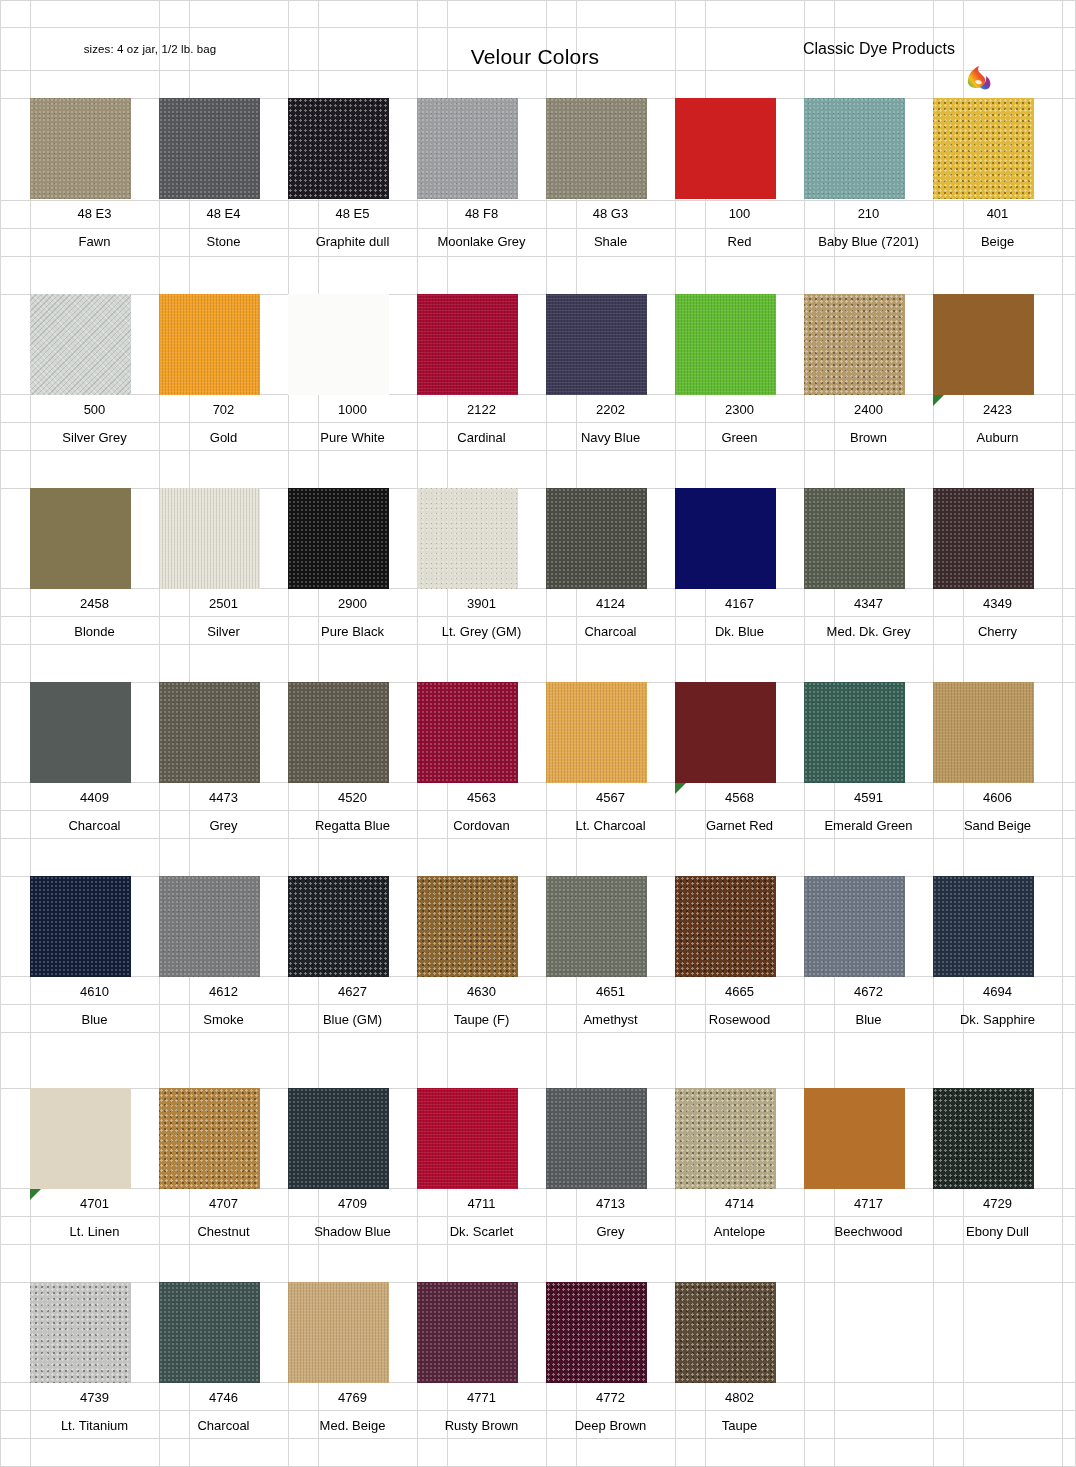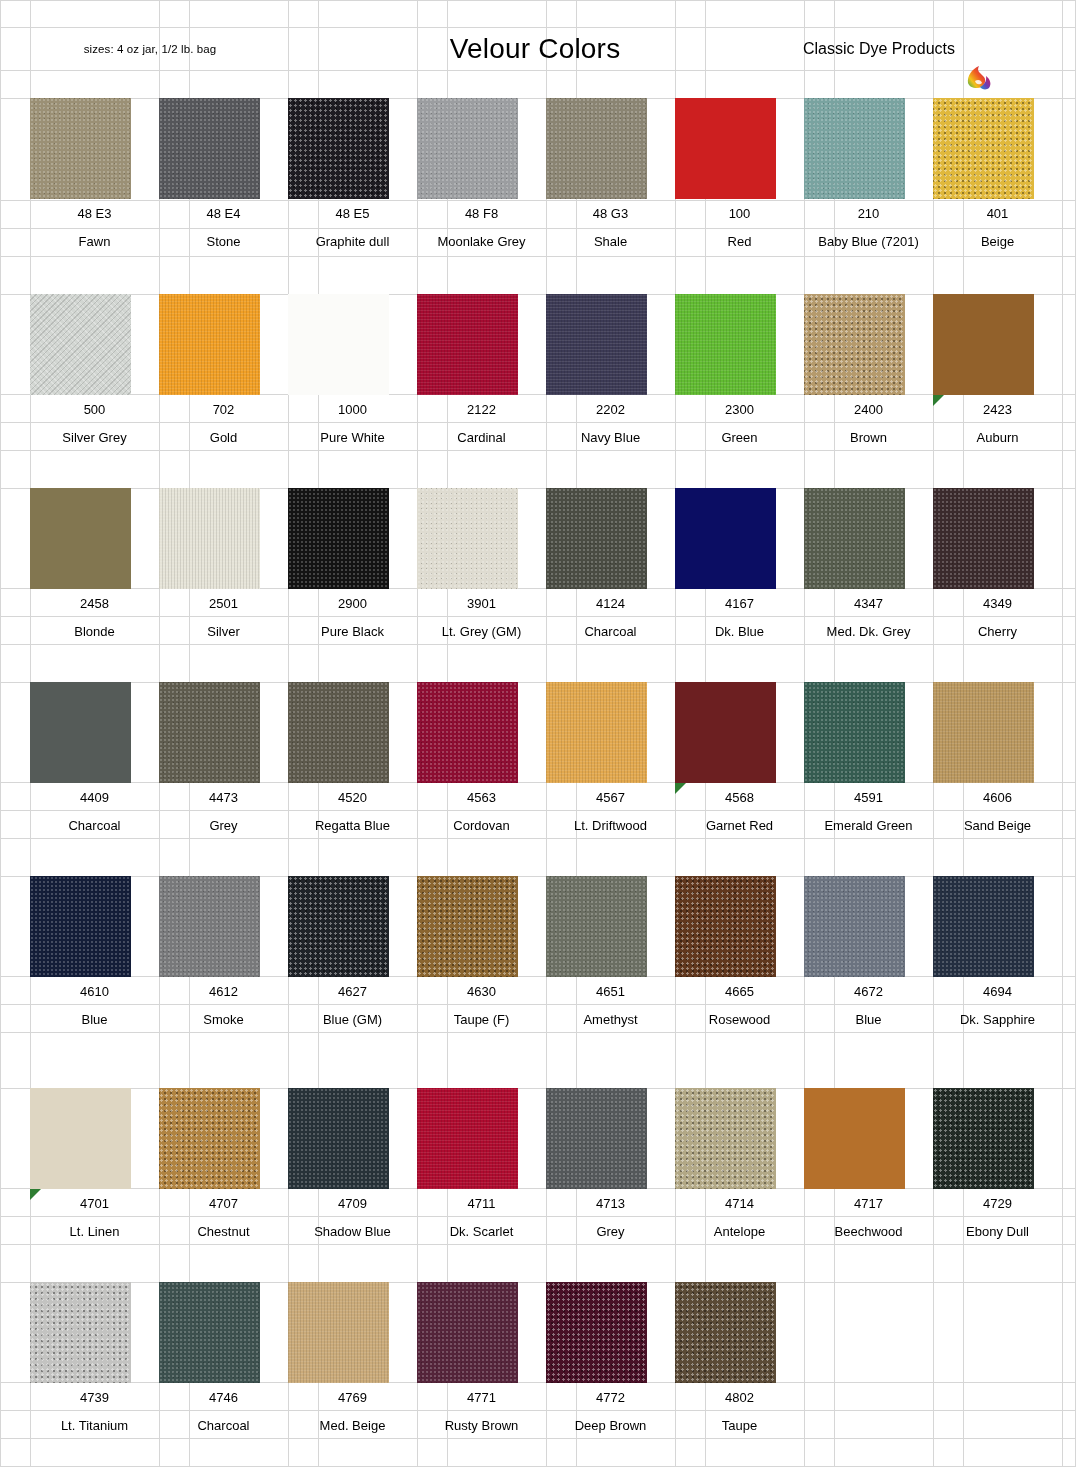--- a/index.html
+++ b/index.html
@@ -50,24 +50,24 @@
     position: absolute;
     left: 32px; top: 0;
     width: 236px; height: 42px;
     display: flex; align-items: center; justify-content: center;
     font-size: 11.5px;
     letter-spacing: 0.1px;
     white-space: nowrap;
   }
   #chart-title {
     position: absolute;
-    left: 395px; top: 0;
+    left: 395px; top: 8px;
     width: 280px; height: 42px;
     display: flex; align-items: center; justify-content: center;
-    font-size: 28px;
+    font-size: 21px;
     font-weight: 400;
     letter-spacing: 0.2px;
     white-space: nowrap;
   }
   #brand-name {
     position: absolute;
     left: 800px; top: 0;
     width: 155px; height: 42px;
     display: flex; align-items: center; justify-content: flex-end;
     font-size: 16px;
@@ -354,21 +354,21 @@
       <div class="cname">Regatta Blue</div>
     </div>
     <div class="cell" style="left: 417px; top: 682px; height: 157px;">
       <div class="swatch tex-noise" style="background: rgb(141, 13, 50);"></div>
       <div class="code">4563</div>
       <div class="cname">Cordovan</div>
     </div>
     <div class="cell" style="left: 546px; top: 682px; height: 157px;">
       <div class="swatch tex-weave" style="background: rgb(227, 169, 79);"></div>
       <div class="code">4567</div>
-      <div class="cname">Lt. Driftwood</div>
+      <div class="cname">Lt. Charcoal</div>
     </div>
     <div class="cell" style="left: 675px; top: 682px; height: 157px;">
       <div class="swatch tex-flat" style="background: rgb(108, 31, 33);"></div>
       <div class="marker" style="left: 0px; top: 101px;"></div>
       <div class="code">4568</div>
       <div class="cname">Garnet Red</div>
     </div>
     <div class="cell" style="left: 804px; top: 682px; height: 157px;">
       <div class="swatch tex-noise" style="background: rgb(53, 92, 81);"></div>
       <div class="code">4591</div>

